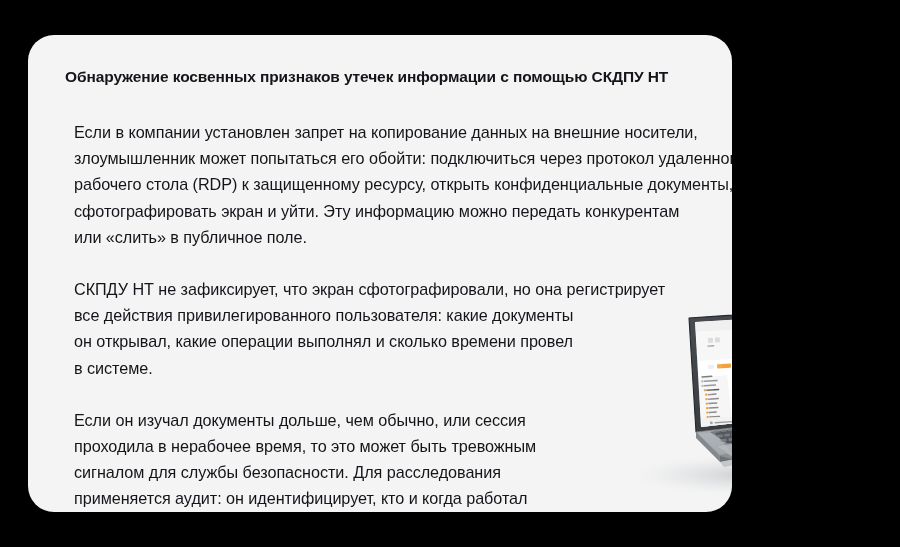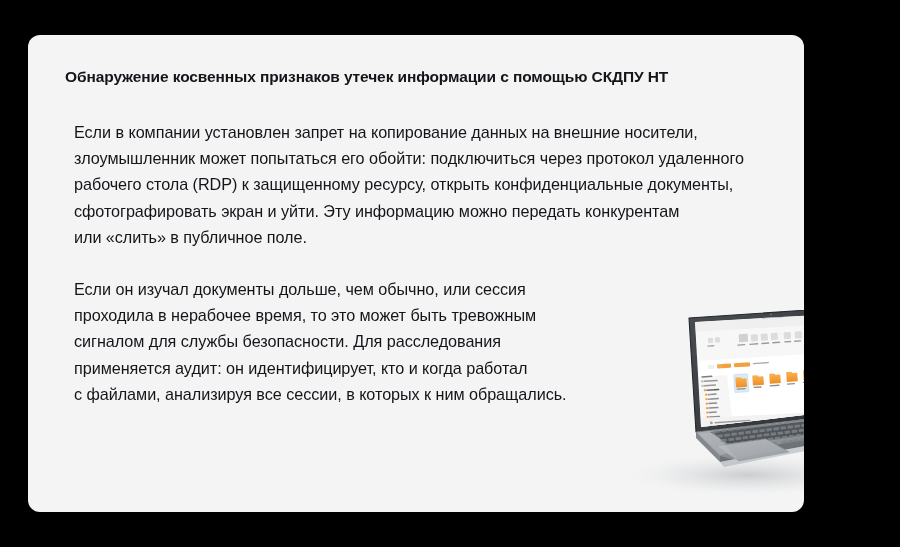--- a/index.html
+++ b/index.html
@@ -21,24 +21,24 @@
     width: 900px;
     height: 547px;
     background: #000000;
   }
 
   
   #card {
     position: absolute;
     left: 28px;
     top: 35px;
-    width: 776px;
+    width: 704px;
     height: 477px;
     background: #f4f4f4;
-    border-radius: 12px;
+    border-radius: 26px;
     overflow: hidden;
   }
 
   #card-inner {
     position: relative;
     width: 100%;
     height: 100%;
   }
 
   
@@ -90,20 +90,24 @@
 
       <div id="content">
         <h1 id="article-title">Обнаружение косвенных признаков утечек информации с помощью СКДПУ НТ</h1>
 
         <p class="para">Если в компании установлен запрет на копирование данных на внешние носители,
 злоумышленник может попытаться его обойти: подключиться через протокол удаленного
 рабочего стола (RDP) к защищенному ресурсу, открыть конфиденциальные документы,
 сфотографировать экран и уйти. Эту информацию можно передать конкурентам
 или «слить» в публичное поле.</p>
 
+        <p class="para">СКПДУ НТ не зафиксирует, что экран сфотографировали, но она регистрирует
+все действия привилегированного пользователя: какие документы
+он открывал, какие операции выполнял и сколько времени провел
+в системе.</p>
 
         <p class="para">Если он изучал документы дольше, чем обычно, или сессия
 проходила в нерабочее время, то это может быть тревожным
 сигналом для службы безопасности. Для расследования
 применяется аудит: он идентифицирует, кто и когда работал
 с файлами, анализируя все сессии, в которых к ним обращались.</p>
       </div>
 
       <div id="laptop-illustration">
         <svg width="290" height="230" viewBox="0 0 290 230" xmlns="http://www.w3.org/2000/svg">

